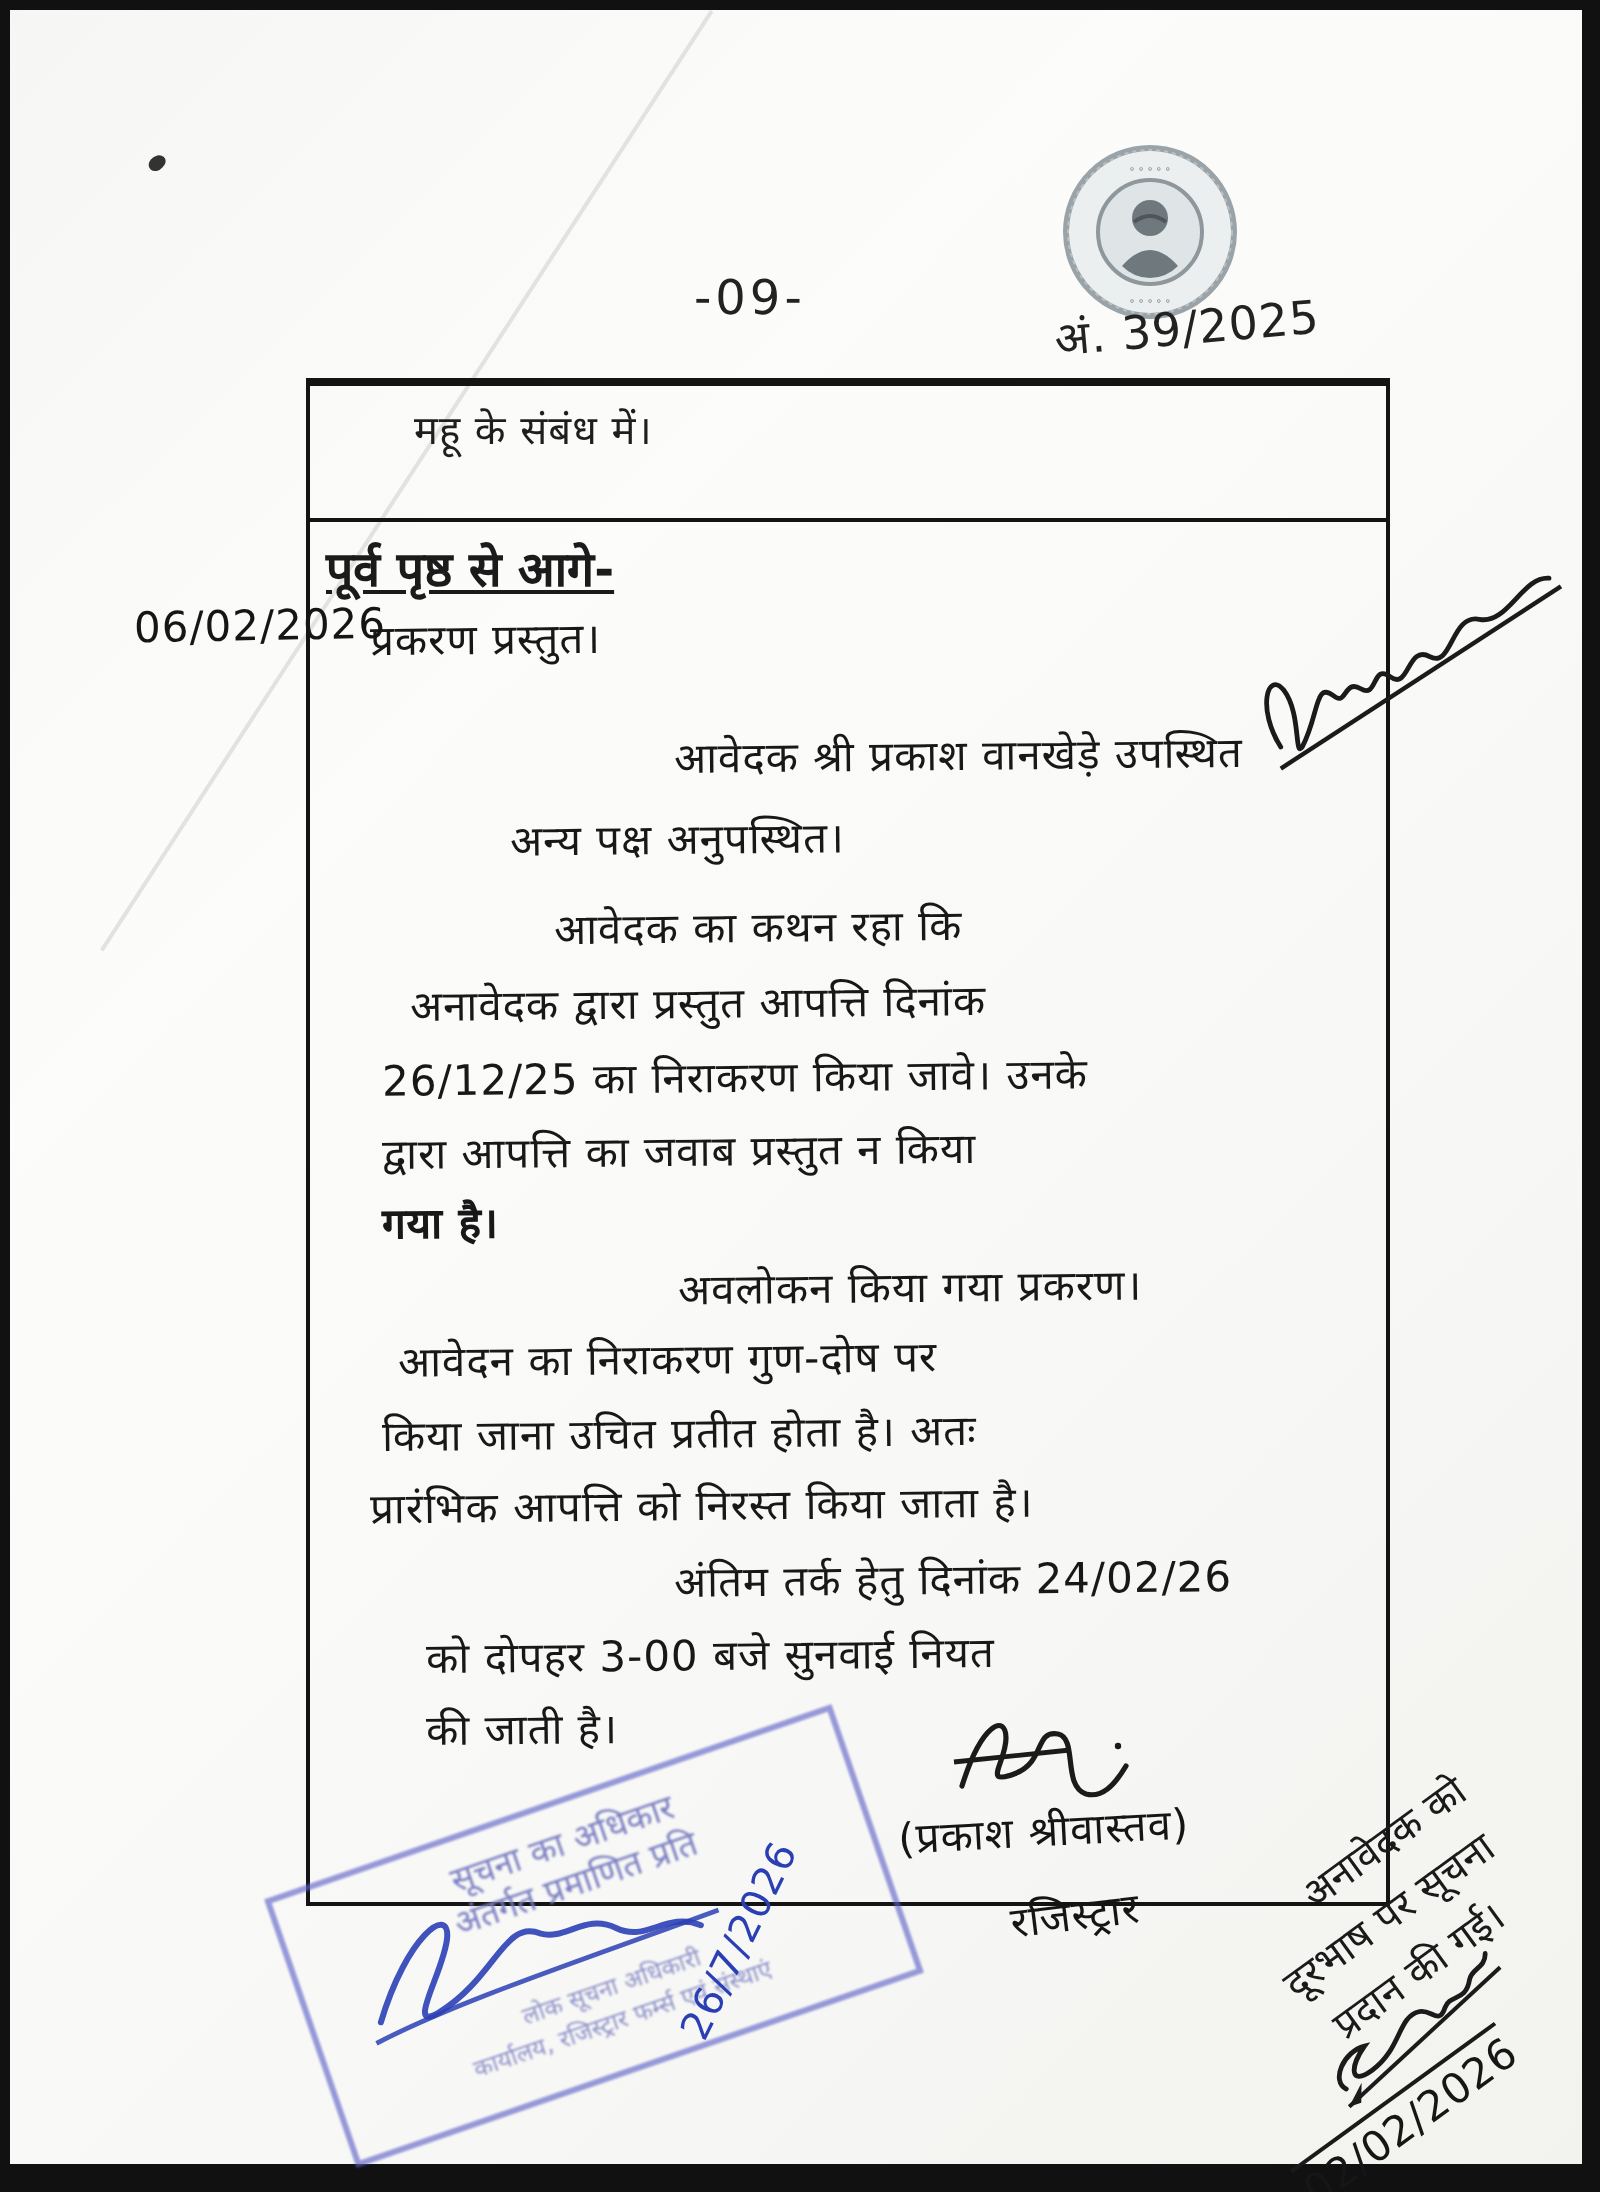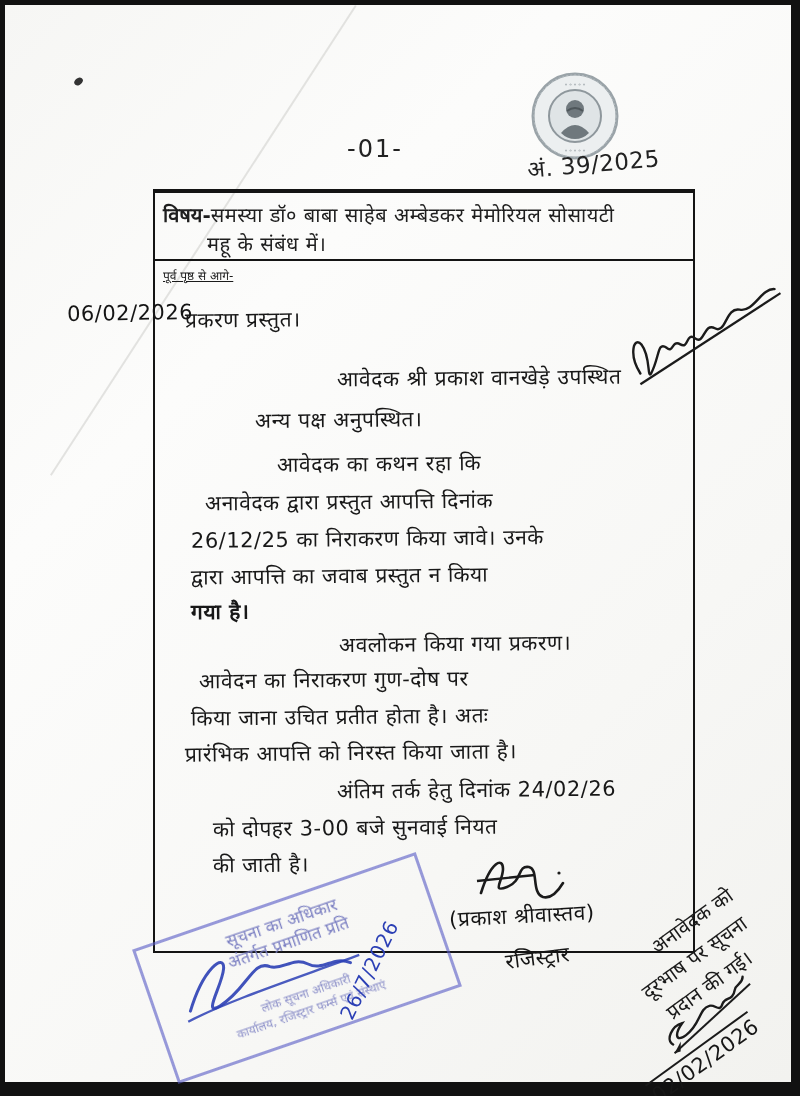--- a/index.html
+++ b/index.html
@@ -31,21 +31,21 @@
     background:transparent;
   }
   .subject-row{
     position:absolute;left:0;top:0;width:100%;height:70px;
     border-bottom:2.5px solid #141414;box-sizing:border-box;
     padding:10px 6px 0 8px;font-size:20px;line-height:29px;color:#1e1e1e;
   }
   .subject-label{font-weight:bold;}
   .subject-line2{margin-left:44px;}
   .continue-note{
-    position:absolute;left:8px;top:76px;font-size:12px;font-weight:normal;
+    position:absolute;left:8px;top:76px;font-size:24px;font-weight:bold;
     text-decoration:underline;color:#1b1b1b;
   }
   .margin-date{
     position:absolute;left:62px;top:296px;font-size:21px;color:#151515;
     transform:rotate(-1deg);white-space:nowrap;
   }
   .order-line{
     position:absolute;font-size:21px;color:#181818;white-space:nowrap;
     transform:rotate(-0.6deg);
   }
@@ -100,28 +100,25 @@
       <circle cx="44" cy="45" r="41" fill="none" stroke="#b9c1c5" stroke-width="1" stroke-dasharray="2,2"></circle>
       <circle cx="44" cy="45" r="26" fill="#dfe4e6" stroke="#8e979c" stroke-width="2"></circle>
       <circle cx="44" cy="38" r="9" fill="#6f787d"></circle>
       <path d="M30 62 q14 -16 28 0 q-6 6 -14 6 q-8 0 -14 -6" fill="#6f787d"></path>
       <path d="M36 40 q8 -6 16 0" stroke="#4e565a" stroke-width="2" fill="none"></path>
       <text x="44" y="16" font-size="6" fill="#8e979c" text-anchor="middle">॰ ॰ ॰ ॰ ॰</text>
       <text x="44" y="82" font-size="6" fill="#8e979c" text-anchor="middle">॰ ॰ ॰ ॰ ॰</text>
     </svg>
   </div>
 
-  <div class="page-number hw">-01-</div>
+  <div class="page-number hw">-09-</div>
   <div class="ref-no hw">अं. 39/2025</div>
 
   <div class="main-box">
     <div class="subject-row">
-      <div>
-        <span class="subject-label">विषय-</span><span class="hw">समस्या डॉ० बाबा साहेब अम्बेडकर मेमोरियल सोसायटी</span>
-      </div>
       <div class="subject-line2 hw">महू के संबंध में।</div>
     </div>
     <div class="continue-note">पूर्व पृष्ठ से आगे-</div>
     <div id="order-lines">
         <div class="order-line hw" style="top: 114px; left: 30px;">प्रकरण प्रस्तुत।</div>
         <div class="order-line hw" style="top: 172px; left: 182px;">आवेदक श्री प्रकाश वानखेड़े उपस्थित</div>
         <div class="order-line hw" style="top: 214px; left: 100px;">अन्य पक्ष अनुपस्थित।</div>
         <div class="order-line hw" style="top: 258px; left: 122px;">आवेदक का कथन रहा कि</div>
         <div class="order-line hw" style="top: 296px; left: 50px;">अनावेदक द्वारा प्रस्तुत आपत्ति दिनांक</div>
         <div class="order-line hw" style="top: 333px; left: 36px;">26/12/25 का निराकरण किया जावे। उनके</div>

